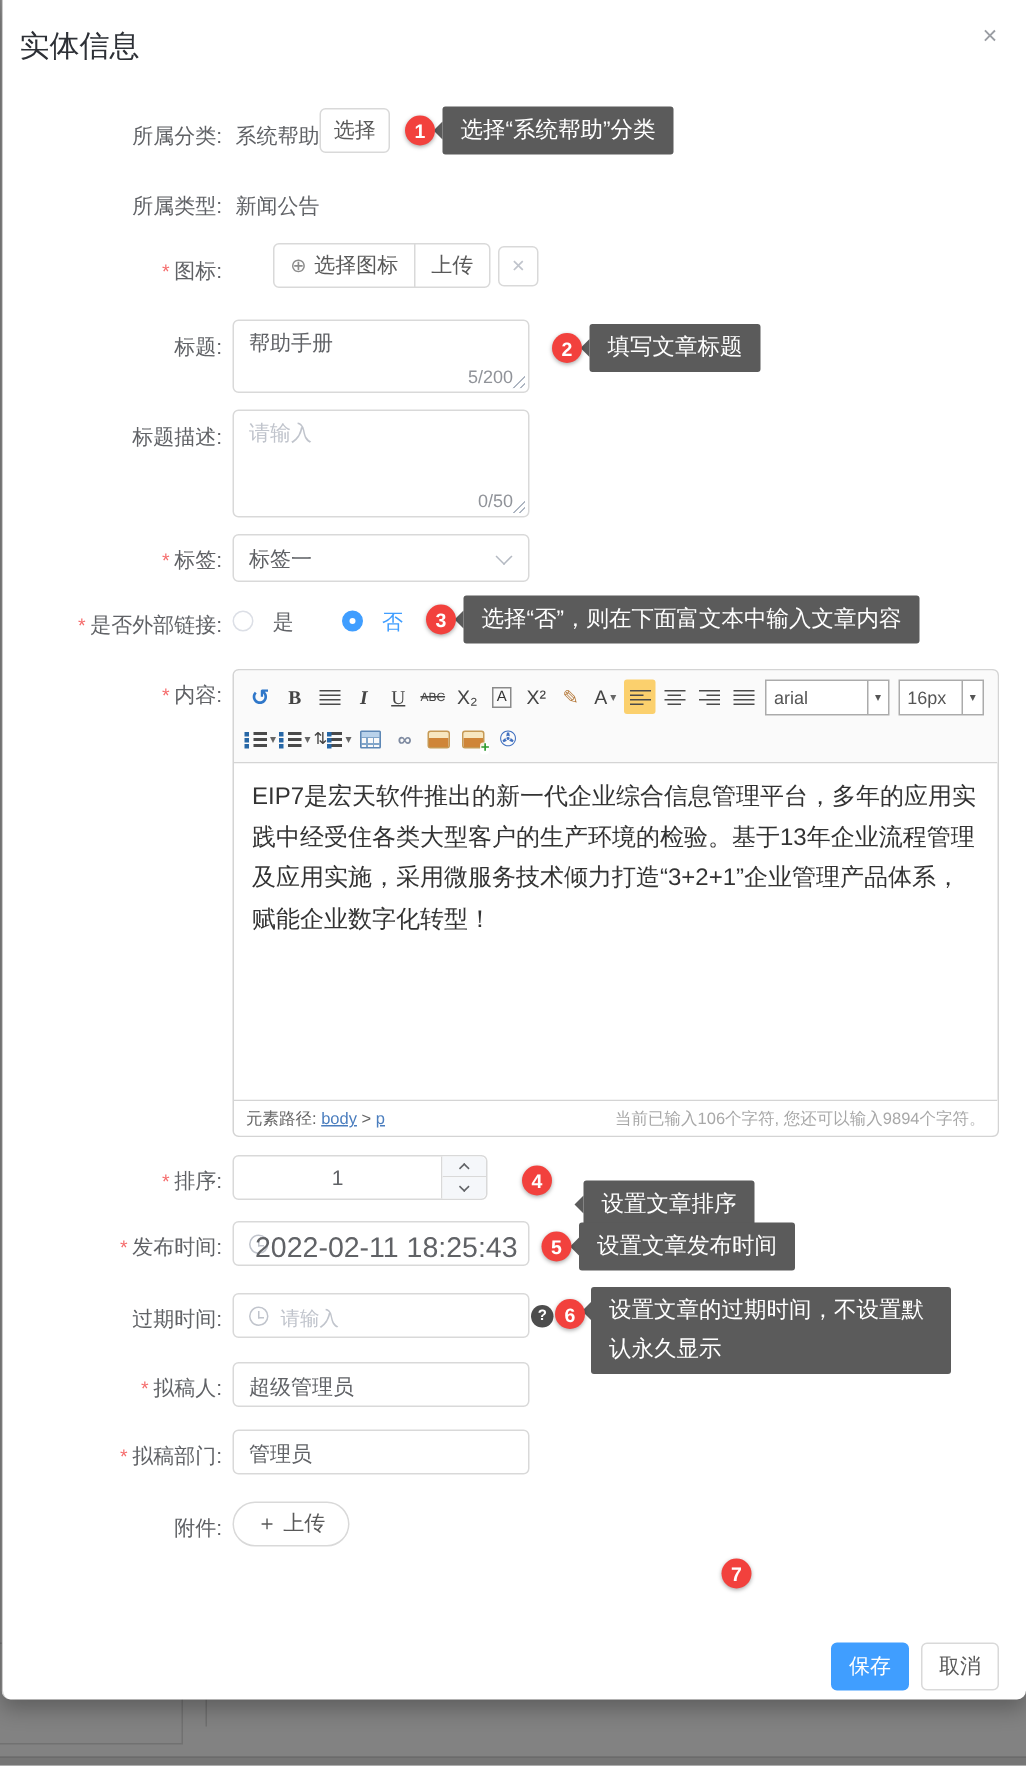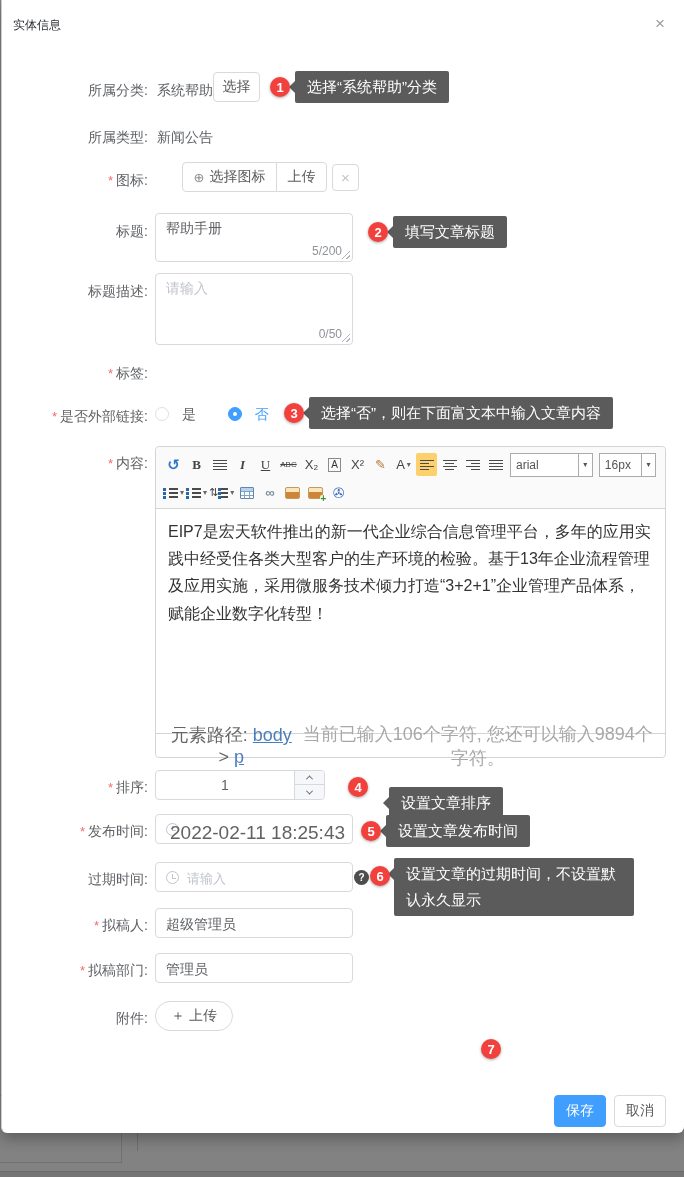--- a/index.html
+++ b/index.html
@@ -14,21 +14,21 @@
   .bg-box   { position:absolute; left:-10px; top:1095px; width:132px; height:68px; border:1px solid #717171; }
   .bg-vline { position:absolute; left:137px; top:1133px; width:1px; height:18px; background:#6f6f6f; }
   .bg-band  { position:absolute; left:0; top:1171px; width:684px; height:6px; background:#757575; border-top:1px solid #6b6b6b; }
 
   
   .modal {
     position:absolute; left:1px; top:0; width:683px; height:1133px;
     background:#fff; border-left:1px solid #cccccc;
     border-radius:0 0 6px 6px; box-shadow:0 6px 14px rgba(0,0,0,.28);
   }
-  .m-title { position:absolute; left:11px; top:17px; font-size:12px; color:#2d3036; }
+  .m-title { position:absolute; left:11px; top:17px; font-size:20px; color:#2d3036; }
   .m-close { position:absolute; right:19px; top:15px; font-size:17px; color:#9a9da3; line-height:1; cursor:pointer; }
 
   .lab { position:absolute; left:0; width:146px; text-align:right; color:#606266; line-height:20px; white-space:nowrap; }
   .req { color:#f56c6c; margin-right:3px; font-size:13px; }
 
   .val { position:absolute; color:#606266; line-height:20px; }
 
   .btn {
     position:absolute; display:flex; align-items:center; justify-content:center;
     background:#fff; border:1px solid #d9d9d9; border-radius:4px;
@@ -87,21 +87,21 @@
       linear-gradient(#b9d2ea 0 3px, transparent 3px),
       repeating-linear-gradient(90deg, transparent 0 3.3px, #81a5c9 3.3px 4.3px),
       repeating-linear-gradient(transparent 0 3.2px, #81a5c9 3.2px 4.2px);
   }
   .g-link { color:#7e8aa0; font-weight:bold; font-size:13px; }
   .iim { position:relative; width:15px; height:12px; border:1px solid #c69a55; border-radius:2px; background:linear-gradient(#f7e7c0 0 4px, #cf8538 4px); }
   .iim.add::after { content:"+"; position:absolute; right:-4px; bottom:-5px; color:#2f9b2f; font-weight:bold; font-size:10px; line-height:8px; background:rgba(255,255,255,.85); border-radius:2px; }
   .g-clip { color:#3f6fbf; font-size:14px; }
   .econtent { height:224px; padding:9px 12px; font-size:16px; line-height:1.7; color:#333; }
   .efoot { height:24px; border-top:1px solid #d4d4d4; background:#fff; border-radius:0 0 4px 4px;
-    display:flex; align-items:center; justify-content:space-between; padding:0 8px; font-size:18px; color:#666;text-align:center; }
+    display:flex; align-items:center; justify-content:space-between; padding:0 8px; font-size:11px; color:#666;text-align:center; }
   .efoot a { color:#4a7dbe; text-decoration:underline; cursor:pointer; }
   .efoot .cinfo { color:#a8a8a8; }
 
   
   .stepper { position:absolute; right:0; top:0; width:30px; height:28px; border-left:1px solid #d9d9d9; }
   .stepper .sp { height:14px; display:flex; align-items:center; justify-content:center; background:#f5f7fa; cursor:pointer; }
   .stepper .sp:first-child { border-bottom:1px solid #d9d9d9; border-radius:0 4px 0 0; }
   .stepper .sp:last-child  { border-radius:0 0 4px 0; }
   .schv { width:5px; height:5px; border-right:1.2px solid #606266; border-bottom:1.2px solid #606266; }
   .schv.up { transform:rotate(-135deg) translate(-1px,-1px); }
@@ -171,20 +171,24 @@
   </div>
 
   <div class="lab" style="top:281px;">标题描述:</div>
   <div class="tbox" style="left:153px; top:273px; width:198px; height:72px;">
     <span class="txt ph">请输入</span>
     <span class="cnt">0/50</span>
     <span class="rsz"></span>
   </div>
 
   <div class="lab" style="top:363px;"><span class="req">*</span><span>标签:</span></div>
+  <div class="tbox" style="left:153px; top:356px; width:198px; height:32px;">
+    <span class="txt" style="top:7px;">标签一</span>
+    <span class="chv" style="position:absolute; right:12px; top:10px;"></span>
+  </div>
 
   <div class="lab" style="top:406px;"><span class="req">*</span><span>是否外部链接:</span></div>
   <div class="val" style="left:153px; top:404px;">
     <span class="rdo"></span>
     <span style="margin:0 28px 0 9px; color:#606266;">是</span>
     <span class="rdo on"></span>
     <span style="margin-left:9px; color:#409eff;">否</span>
   </div>
 
   <div class="lab" style="top:453px;"><span class="req">*</span><span>内容:</span></div>

